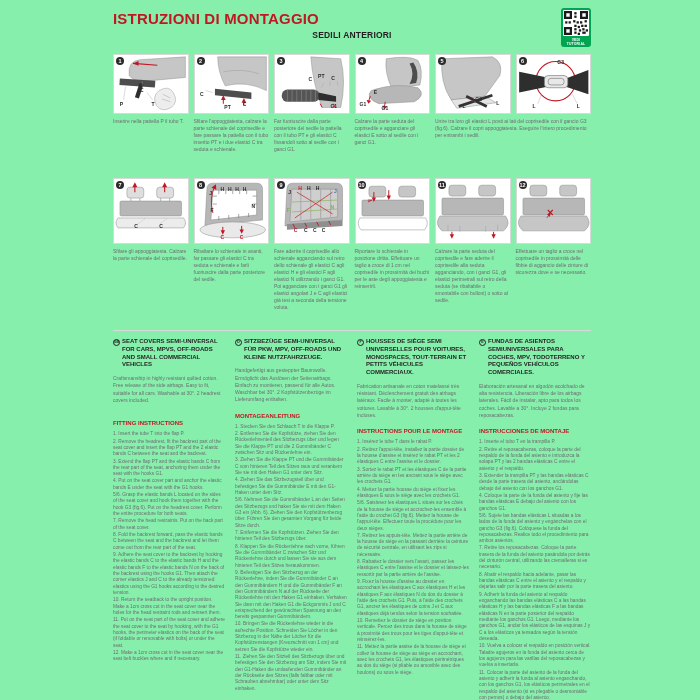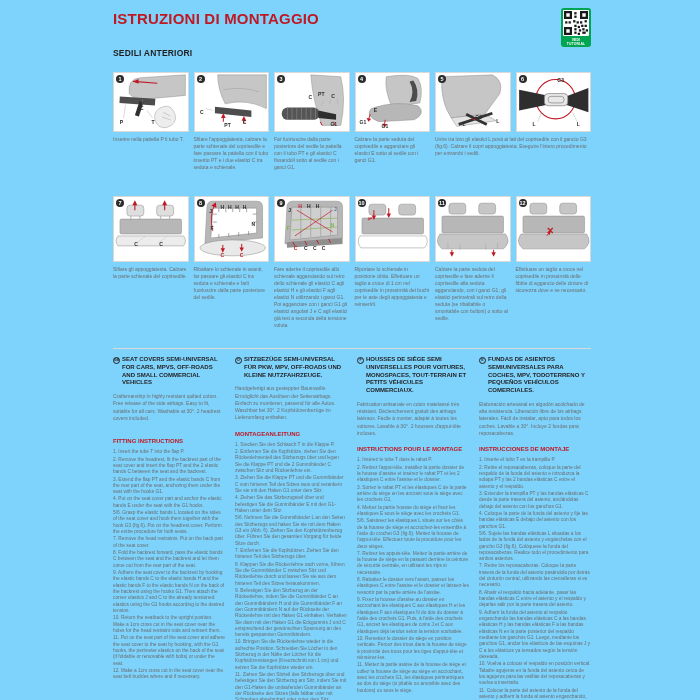--- a/index.html
+++ b/index.html
@@ -1,24 +1,24 @@
 <!DOCTYPE html>
 <html><head>
 <meta charset="utf-8">
 <style>
   * { margin:0; padding:0; box-sizing:border-box; }
   html,body { background:#ffffff; }
   body { font-family:"Liberation Sans", sans-serif; color:#231f20; }
-  .page { position:relative; width:700px; height:700px; background:#7dd3fc; overflow:hidden; }
+  .page { position:relative; width:700px; height:700px; background:#86efac; overflow:hidden; }
   .content { position:absolute; left:113px; top:10px; width:478px; }
 
   
   .hdr { position:relative; }
   .title { color:#c01823; font-size:15px; font-weight:bold; letter-spacing:.2px; }
-  .subtitle { font-size:8.5px; font-weight:bold; margin-top:21px; letter-spacing:.2px; }
+  .subtitle { font-size:8.5px; font-weight:bold; margin-top:3px; letter-spacing:.2px;text-align:center; }
   .qr-badge { position:absolute; right:0; top:-2px; width:30px; background:#00a551; border-radius:3px; padding:2px 2px 1px; text-align:center; }
   .qr-white { background:#fff; border-radius:1px; padding:1px; }
   .qr-white svg { display:block; width:100%; height:auto; }
   .qr-label { display:block; color:#fff; font-size:3.4px; font-weight:bold; letter-spacing:.2px; padding:1.5px 0 .5px; }
 
   
   .fig-row { display:grid; grid-template-columns:repeat(6,1fr); gap:5px; margin-top:14px; }
   .fig-box { position:relative; border:1px solid #d9d9d9; background:#fff; height:60px; overflow:hidden; }
   .fig-row-rear .fig-box { height:66px; }
   .fig-box svg { position:absolute; inset:0; width:100%; height:100%; }

